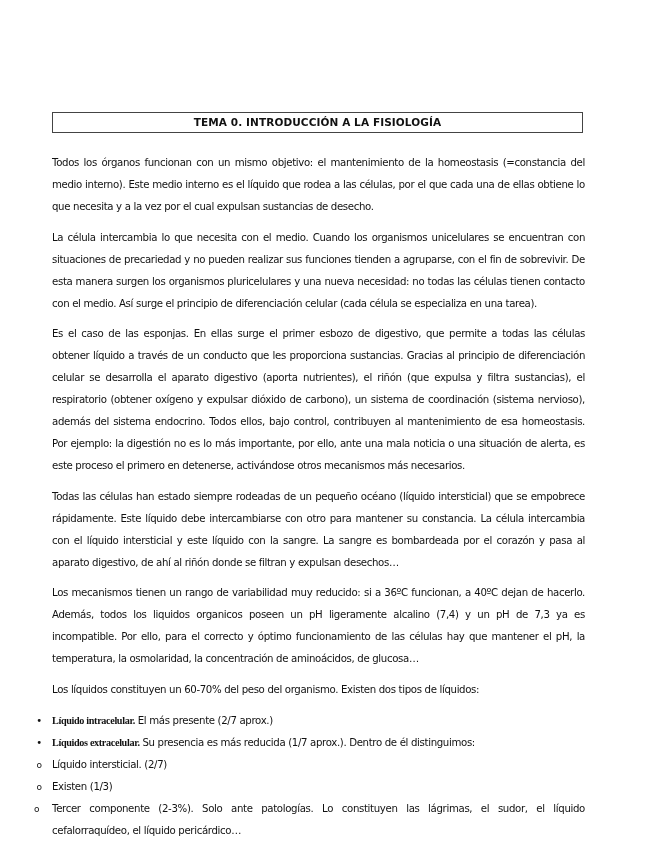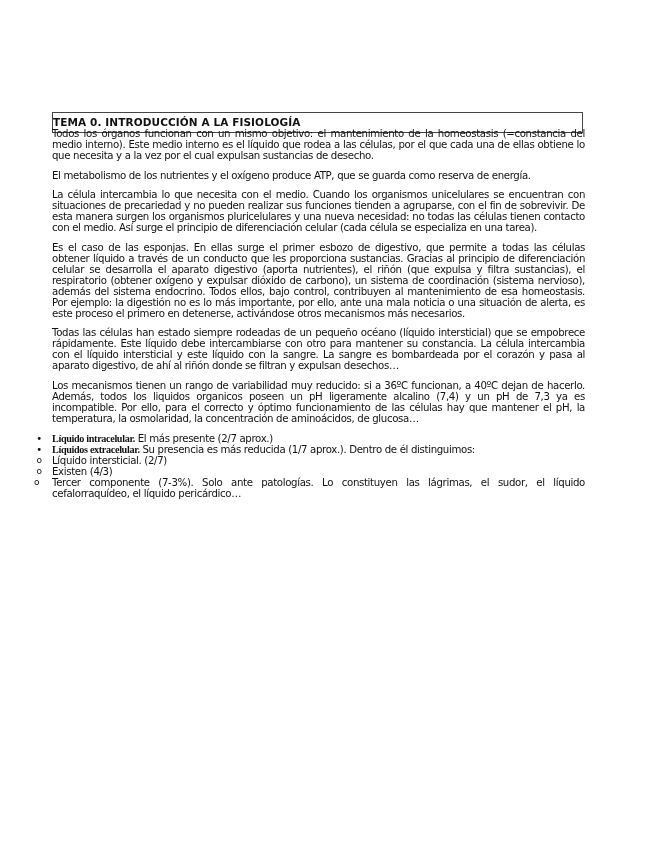--- a/index.html
+++ b/index.html
@@ -1,65 +1,65 @@
 <!DOCTYPE html>
 <html><head>
 <meta charset="utf-8">
 <style>
   html, body { margin: 0; padding: 0; background: #ffffff; }
   body { width: 655px; height: 848px; position: relative; overflow: hidden;
          font-family: "DejaVu Sans", sans-serif; color: #111; }
   .page { position: absolute; left: 0; top: 0; width: 655px; height: 848px; background: #fff; }
   .title-box { position: absolute; left: 52px; top: 112px; width: 529px; height: 19px;
-               border: 1px solid #444; text-align: left; font-weight: bold;
+               border: 1px solid #444; text-align: center; font-weight: bold;
                font-size: 10.5px; line-height: 19px; letter-spacing: 0.1px; }
-  .content { position: absolute; left: 52px; top: 128px; width: 533px; font-size: 10.2px;
-             line-height: 11px; letter-spacing: -0.35px; }
+  .content { position: absolute; left: 52px; top: 152px; width: 533px; font-size: 10.2px;
+             line-height: 22px; letter-spacing: -0.35px; }
   .content p { margin: 0 0 8.6px 0; text-align: justify; }
   .content p.justify-last { text-align-last: left; }
   .section-heading { font-weight: bold; margin: 0 0 8px 0 !important; }
   ul.items { list-style: none; margin: 0; padding: 0; }
   ul.items li { position: relative; margin: 0; padding: 0; text-align: justify; }
   .bullet { position: absolute; left: -18px; top: 0; width: 10px; text-align: center; }
   .bullet.disc { font-size: 10px; }
   .bullet.circle { font-size: 9px; }
   .bold { font-weight: bold; font-family: Liberation Serif, serif; }
   .underline { }
 </style>
 </head>
 <body>
 
 <div class="page">
   <div class="title-box">TEMA 0. INTRODUCCIÓN A LA FISIOLOGÍA</div>
 
   <div class="content">
     <p class="justify-last">Todos los órganos funcionan con un mismo objetivo: el mantenimiento de la homeostasis (=constancia del medio interno). Este medio interno es el líquido que rodea a las células, por el que cada una de ellas obtiene lo que necesita y a la vez por el cual expulsan sustancias de desecho.</p>
-    <p class="justify-last">El metabolismo de los nutrientes y el oxígeno produce ATP, que se guarda como reserva de energía.</p>
     <p class="justify-last">La célula intercambia lo que necesita con el medio. Cuando los organismos unicelulares se encuentran con situaciones de precariedad y no pueden realizar sus funciones tienden a agruparse, con el fin de sobrevivir. De esta manera surgen los organismos pluricelulares y una nueva necesidad: no todas las células tienen contacto con el medio. Así surge el principio de diferenciación celular (cada célula se especializa en una tarea).</p>
     <p class="justify-last">Es el caso de las esponjas. En ellas surge el primer esbozo de digestivo, que permite a todas las células obtener líquido a través de un conducto que les proporciona sustancias. Gracias al principio de diferenciación celular se desarrolla el aparato digestivo (aporta nutrientes), el riñón (que expulsa y filtra sustancias), el respiratorio (obtener oxígeno y expulsar dióxido de carbono), un sistema de coordinación (sistema nervioso), además del sistema endocrino. Todos ellos, bajo control, contribuyen al mantenimiento de esa homeostasis. Por ejemplo: la digestión no es lo más importante, por ello, ante una mala noticia o una situación de alerta, es este proceso el primero en detenerse, activándose otros mecanismos más necesarios.</p>
     <p class="justify-last">Todas las células han estado siempre rodeadas de un pequeño océano (líquido intersticial) que se empobrece rápidamente. Este líquido debe intercambiarse con otro para mantener su constancia. La célula intercambia con el líquido intersticial y este líquido con la sangre. La sangre es bombardeada por el corazón y pasa al aparato digestivo, de ahí al riñón donde se filtran y expulsan desechos…</p>
     <p class="justify-last">Los mecanismos tienen un rango de variabilidad muy reducido: si a 36ºC funcionan, a 40ºC dejan de hacerlo. Además, todos los liquidos organicos poseen un pH ligeramente alcalino (7,4) y un pH de 7,3 ya es incompatible. Por ello, para el correcto y óptimo funcionamiento de las células hay que mantener el pH, la temperatura, la osmolaridad, la concentración de aminoácidos, de glucosa…</p>
 
+    <p class="justify-last">Los líquidos constituyen un 60-70% del peso del organismo. Existen dos tipos de líquidos:</p>
 
     <ul class="items">
       <li>
         <span class="bullet disc">•</span>
         <span class="bold">Líquido intracelular.</span><span> El más presente (2/7 aprox.)</span>
       </li>
       <li>
         <span class="bullet disc">•</span>
         <span class="bold">Líquidos extracelular.</span><span> Su presencia es más reducida (1/7 aprox.). Dentro de él distinguimos:</span>
       </li>
       <li>
         <span class="bullet circle">o</span>
         <span class="underline">Líquido intersticial.</span><span> (2/7)</span>
       </li>
       <li>
         <span class="bullet circle">o</span>
-        <span class="underline">Existen</span><span> (4/3)</span>
+        <span class="underline">Existen</span><span> (1/3)</span>
       </li>
       <li style="text-align-last:left;">
         <span class="bullet circle">o</span>
-        <span class="underline">Tercer componente</span><span> (7-3%). Solo ante patologías. Lo constituyen las lágrimas, el sudor, el líquido cefalorraquídeo, el líquido pericárdico…</span>
+        <span class="underline">Tercer componente</span><span> (2-3%). Solo ante patologías. Lo constituyen las lágrimas, el sudor, el líquido cefalorraquídeo, el líquido pericárdico…</span>
       </li>
     </ul>
   </div>
 </div>
 
 </body></html>

